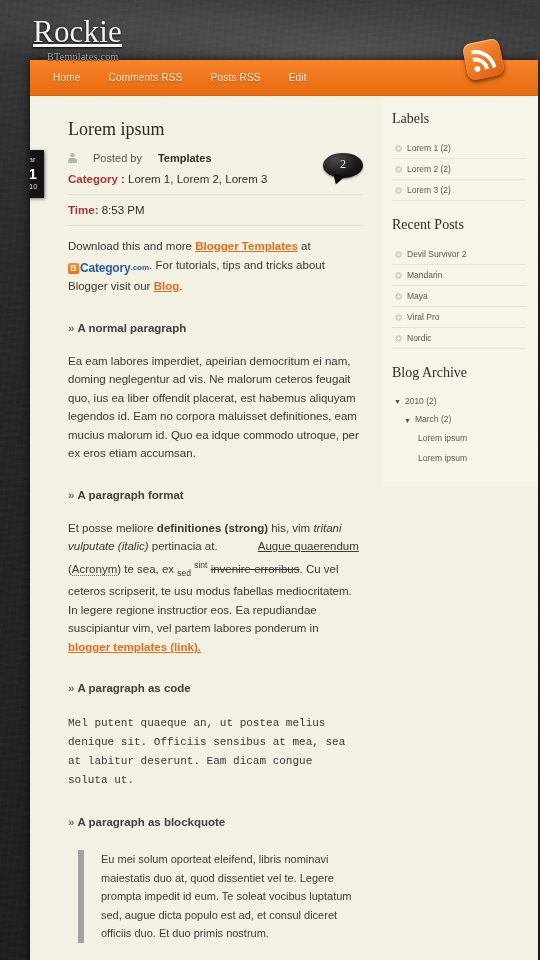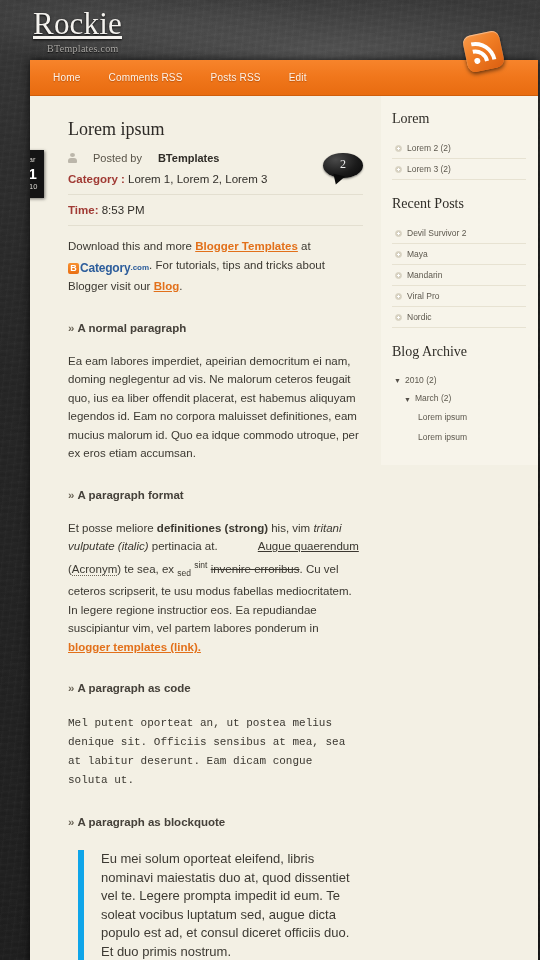--- a/index.html
+++ b/index.html
@@ -20,21 +20,21 @@
   
   #stone-texture{
     position:absolute;inset:0;pointer-events:none;opacity:.5;
     background-image:
       repeating-linear-gradient(97deg, rgba(255,255,255,.035) 0px, rgba(255,255,255,0) 2px, rgba(0,0,0,.05) 4px, rgba(255,255,255,0) 7px),
       repeating-linear-gradient(173deg, rgba(255,255,255,.03) 0px, rgba(0,0,0,.04) 3px, rgba(255,255,255,0) 6px),
       repeating-linear-gradient(11deg, rgba(0,0,0,.05) 0px, rgba(255,255,255,.02) 5px, rgba(0,0,0,0) 9px);
   }
 
   
-  #header{position:absolute;left:0;top:0;width:495px;height:62px;z-index:4;}
+  #header{position:absolute;left:0;top:8px;width:495px;height:62px;z-index:4;}
   #blog-title{
     position:absolute;left:33px;top:6px;
     font-family:"Liberation Serif", serif;
     font-size:31px;color:#f4f2ee;letter-spacing:.2px;
     text-shadow:0 1px 2px rgba(0,0,0,.85);
   }
   #blog-tagline{
     position:absolute;left:47px;top:43px;
     font-family:"Liberation Serif", serif;
     font-size:10px;color:#a9a7a3;letter-spacing:.3px;
@@ -153,22 +153,22 @@
     font-size:11.5px;color:#45413a;margin:26px 0 0 0;font-weight:bold;
   }
   h3.sec .chev{color:#6d6759;margin-right:3px;}
 
   .code-block{
     font-family:"Liberation Mono", monospace;
     font-size:11px;line-height:19px;color:#3b3831;margin:20px 0 0 0;white-space:pre;
   }
 
   blockquote.bq{
-    margin:22px 0 16px 10px;padding:0 0 0 17px;border-left:6px solid #0ea5e9;
-    font-size:13px;line-height:18.5px;color:#3d3a33;
+    margin:22px 0 16px 10px;padding:0 0 0 17px;border-left:6px solid #a3a3a3;
+    font-size:11px;line-height:18.5px;color:#3d3a33;
   }
 
   sub.sm{font-size:8.5px;}
   sup.sm{font-size:8.5px;}
   .acr{border-bottom:1px dotted #6c665a;}
   .u{text-decoration:underline;margin-left:37px;}
   .strike{text-decoration:line-through;}
 
   
   #sidebar{
@@ -260,21 +260,21 @@
           <span class="tail"></span>
         </a>
 
         <div class="post-inner">
 
           <h1 id="post-title">Lorem ipsum</h1>
 
           <div class="byline">
             <span class="user-icon"></span>
             <span>Posted by</span>
-            <b>BTemplates</b>
+            <b>Templates</b>
           </div>
 
           <div class="meta-row">
             <span class="meta-label">Category :</span>
             <span>Lorem 1, Lorem 2, Lorem 3</span>
           </div>
 
           <div class="meta-row">
             <span class="meta-label">Time:</span>
             <span>8:53 PM</span>
@@ -286,36 +286,42 @@
                 <span class="btpl-com">.com</span>
               </span><span>. For tutorials, tips and tricks about Blogger visit our </span><a class="inline-link" href="#">Blog</a><span>.</span></p>
 
           <h3 class="sec"><span class="chev">»</span><span>A normal paragraph</span></h3>
           <p class="body-p">Ea eam labores imperdiet, apeirian democritum ei nam, doming neglegentur ad vis. Ne malorum ceteros feugait quo, ius ea liber offendit placerat, est habemus aliquyam legendos id. Eam no corpora maluisset definitiones, eam mucius malorum id. Quo ea idque commodo utroque, per ex eros etiam accumsan.</p>
 
           <h3 class="sec"><span class="chev">»</span><span>A paragraph format</span></h3>
           <p class="body-p"><span>Et posse meliore </span><b>definitiones (strong)</b><span> his, vim </span><i>tritani vulputate (italic)</i><span> pertinacia at. </span><span class="u">Augue quaerendum</span><span> (</span><span class="acr">Acronym</span><span>) te sea, ex </span><sub class="sm">sed</sub><span> </span><sup class="sm">sint</sup><span> </span><span class="strike">invenire erroribus</span><span>. Cu vel ceteros scripserit, te usu modus fabellas mediocritatem. In legere regione instructior eos. Ea repudiandae suscipiantur vim, vel partem labores ponderum in </span><a class="inline-link" href="#">blogger templates (link).</a></p>
 
           <h3 class="sec"><span class="chev">»</span><span>A paragraph as code</span></h3>
-          <div class="code-block">Mel putent oporteat an, ut postea melius
+          <div class="code-block">Mel putent quaeque an, ut postea melius
 denique sit. Officiis sensibus at mea, sea
 at labitur deserunt. Eam dicam congue
 soluta ut.</div>
 
           <h3 class="sec"><span class="chev">»</span><span>A paragraph as blockquote</span></h3>
           <blockquote class="bq">Eu mei solum oporteat eleifend, libris nominavi maiestatis duo at, quod dissentiet vel te. Legere prompta impedit id eum. Te soleat vocibus luptatum sed, augue dicta populo est ad, et consul diceret officiis duo. Et duo primis nostrum.</blockquote>
 
         </div>
       </div>
 
       <aside id="sidebar">
 
         <div class="widget">
-          <h2>Lorem</h2>
+          <h2>Labels</h2>
           <ul>
+            <li>
+                <a href="#">
+                  <span class="dot"></span>
+                  <span>Lorem 1 (2)</span>
+                </a>
+              </li>
             <li>
                 <a href="#">
                   <span class="dot"></span>
                   <span>Lorem 2 (2)</span>
                 </a>
               </li>
             <li>
                 <a href="#">
                   <span class="dot"></span>
                   <span>Lorem 3 (2)</span>
@@ -329,27 +335,27 @@
           <ul>
             <li>
                 <a href="#">
                   <span class="dot"></span>
                   <span>Devil Survivor 2</span>
                 </a>
               </li>
             <li>
                 <a href="#">
                   <span class="dot"></span>
+                  <span>Mandarin</span>
+                </a>
+              </li>
+            <li>
+                <a href="#">
+                  <span class="dot"></span>
                   <span>Maya</span>
-                </a>
-              </li>
-            <li>
-                <a href="#">
-                  <span class="dot"></span>
-                  <span>Mandarin</span>
                 </a>
               </li>
             <li>
                 <a href="#">
                   <span class="dot"></span>
                   <span>Viral Pro</span>
                 </a>
               </li>
             <li>
                 <a href="#">

